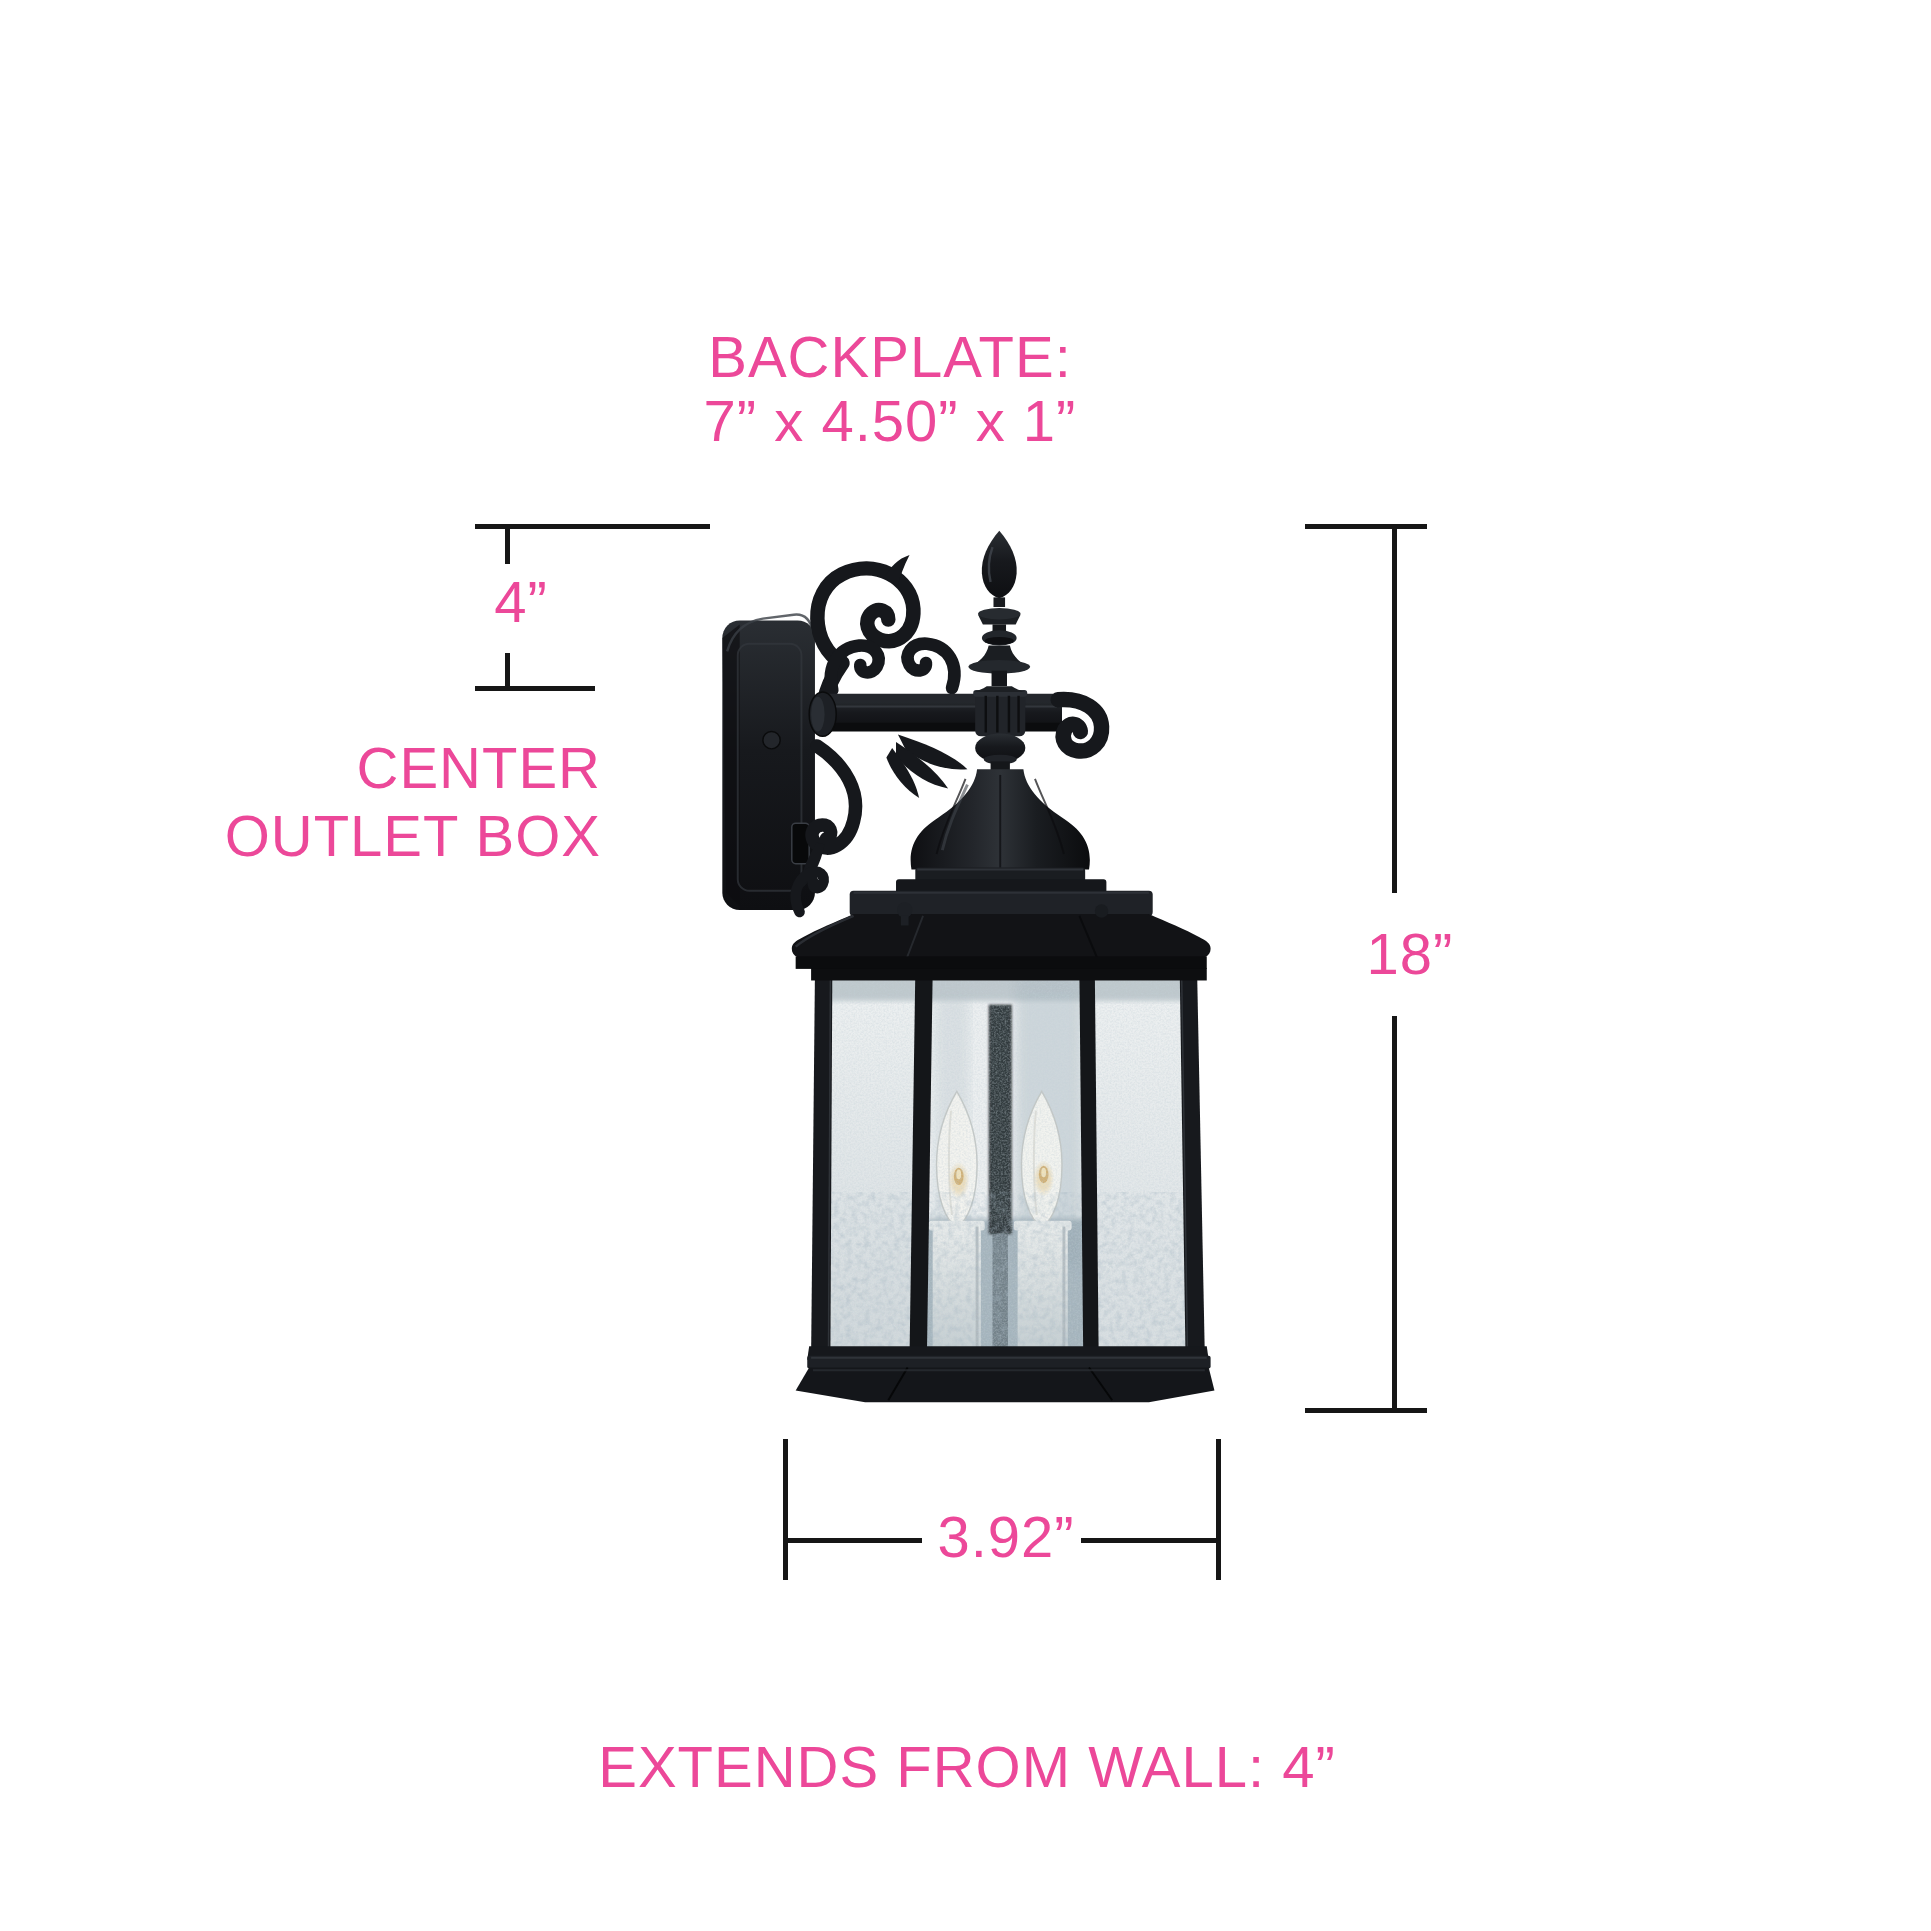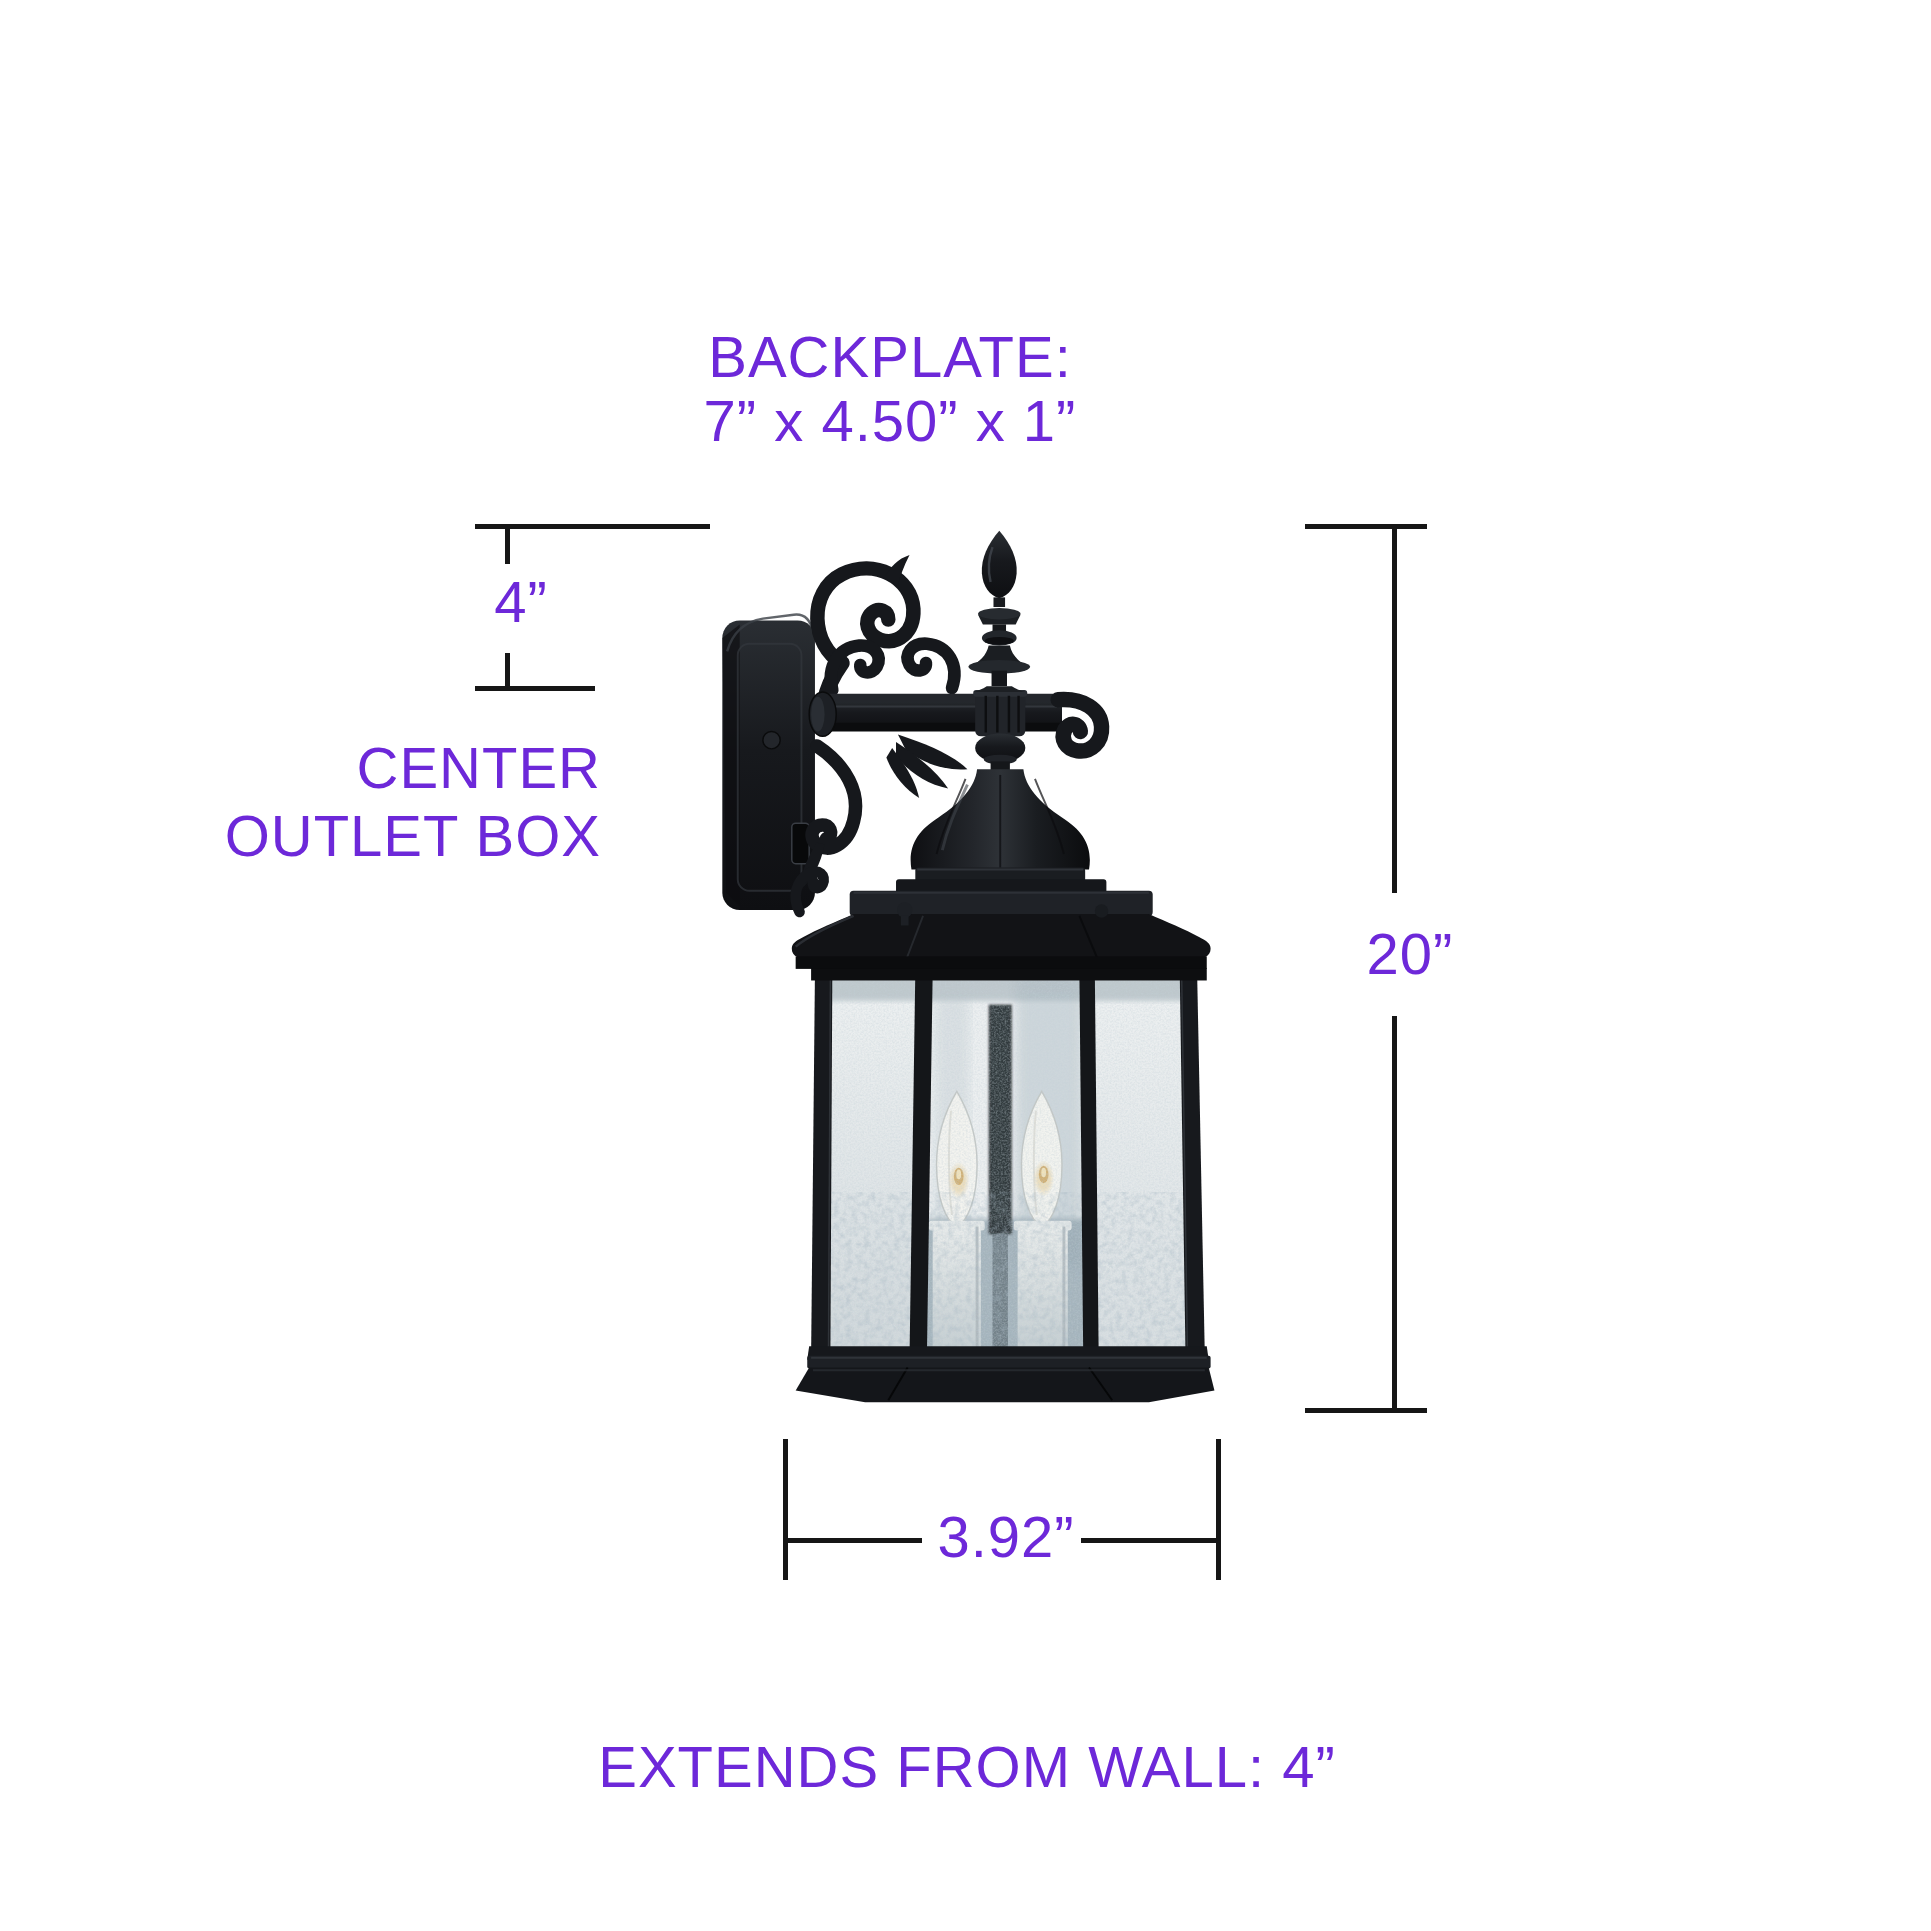--- a/index.html
+++ b/index.html
@@ -2,21 +2,21 @@
 <html><head>
 <meta charset="utf-8">
 <style>
   html,body { margin:0; padding:0; background:#ffffff; }
   .canvas {
     position:relative; width:1931px; height:1931px; background:#ffffff;
     font-family:"Liberation Sans", sans-serif; color:#161616; overflow:hidden;
   }
   .dim-label {
     position:absolute; font-size:58px; letter-spacing:1px; font-weight:500;
-    color:#6d28d9; white-space:nowrap; transform:translate(-50%,-50%);
+    color:#ec4899; white-space:nowrap; transform:translate(-50%,-50%);
     text-align:center; line-height:64px;
   }
   .dim-label.two-line { line-height:64px; }
   .dim-label.right-align { transform:translate(0,-50%); text-align:right; line-height:68px; }
   .dim-label span { display:block; }
   .line { position:absolute; background:#161616; }
   svg .metal-stroke { fill:none; stroke:#16181c; stroke-linecap:round; }
 </style>
 </head>
 <body>
@@ -34,21 +34,21 @@
   <div class="line" style="left:505px; top:653px; width:4.8px; height:37px;"></div>
   <div class="line" style="left:475px; top:686px; width:120px; height:4.8px;"></div>
 
   <div class="dim-label right-align" style="right:1330px; top:802px;">
     <span>CENTER</span>
     <span>OUTLET BOX</span>
   </div>
 
   <div class="line" style="left:1305px; top:524px; width:122px; height:4.8px;"></div>
   <div class="line" style="left:1392px; top:524px; width:4.8px; height:369px;"></div>
-  <div class="dim-label" style="left:1410px; top:954px;">20”</div>
+  <div class="dim-label" style="left:1410px; top:954px;">18”</div>
   <div class="line" style="left:1392px; top:1016px; width:4.8px; height:396px;"></div>
   <div class="line" style="left:1305px; top:1408px; width:122px; height:4.8px;"></div>
 
   <div class="line" style="left:783px; top:1439px; width:4.8px; height:141px;"></div>
   <div class="line" style="left:1216px; top:1439px; width:4.8px; height:141px;"></div>
   <div class="line" style="left:785px; top:1538px; width:137px; height:4.8px;"></div>
   <div class="dim-label" style="left:1006px; top:1537px;">3.92”</div>
   <div class="line" style="left:1081px; top:1538px; width:136px; height:4.8px;"></div>
 
   <div class="dim-label" style="left:967px; top:1767px;">EXTENDS FROM WALL: 4”</div>

